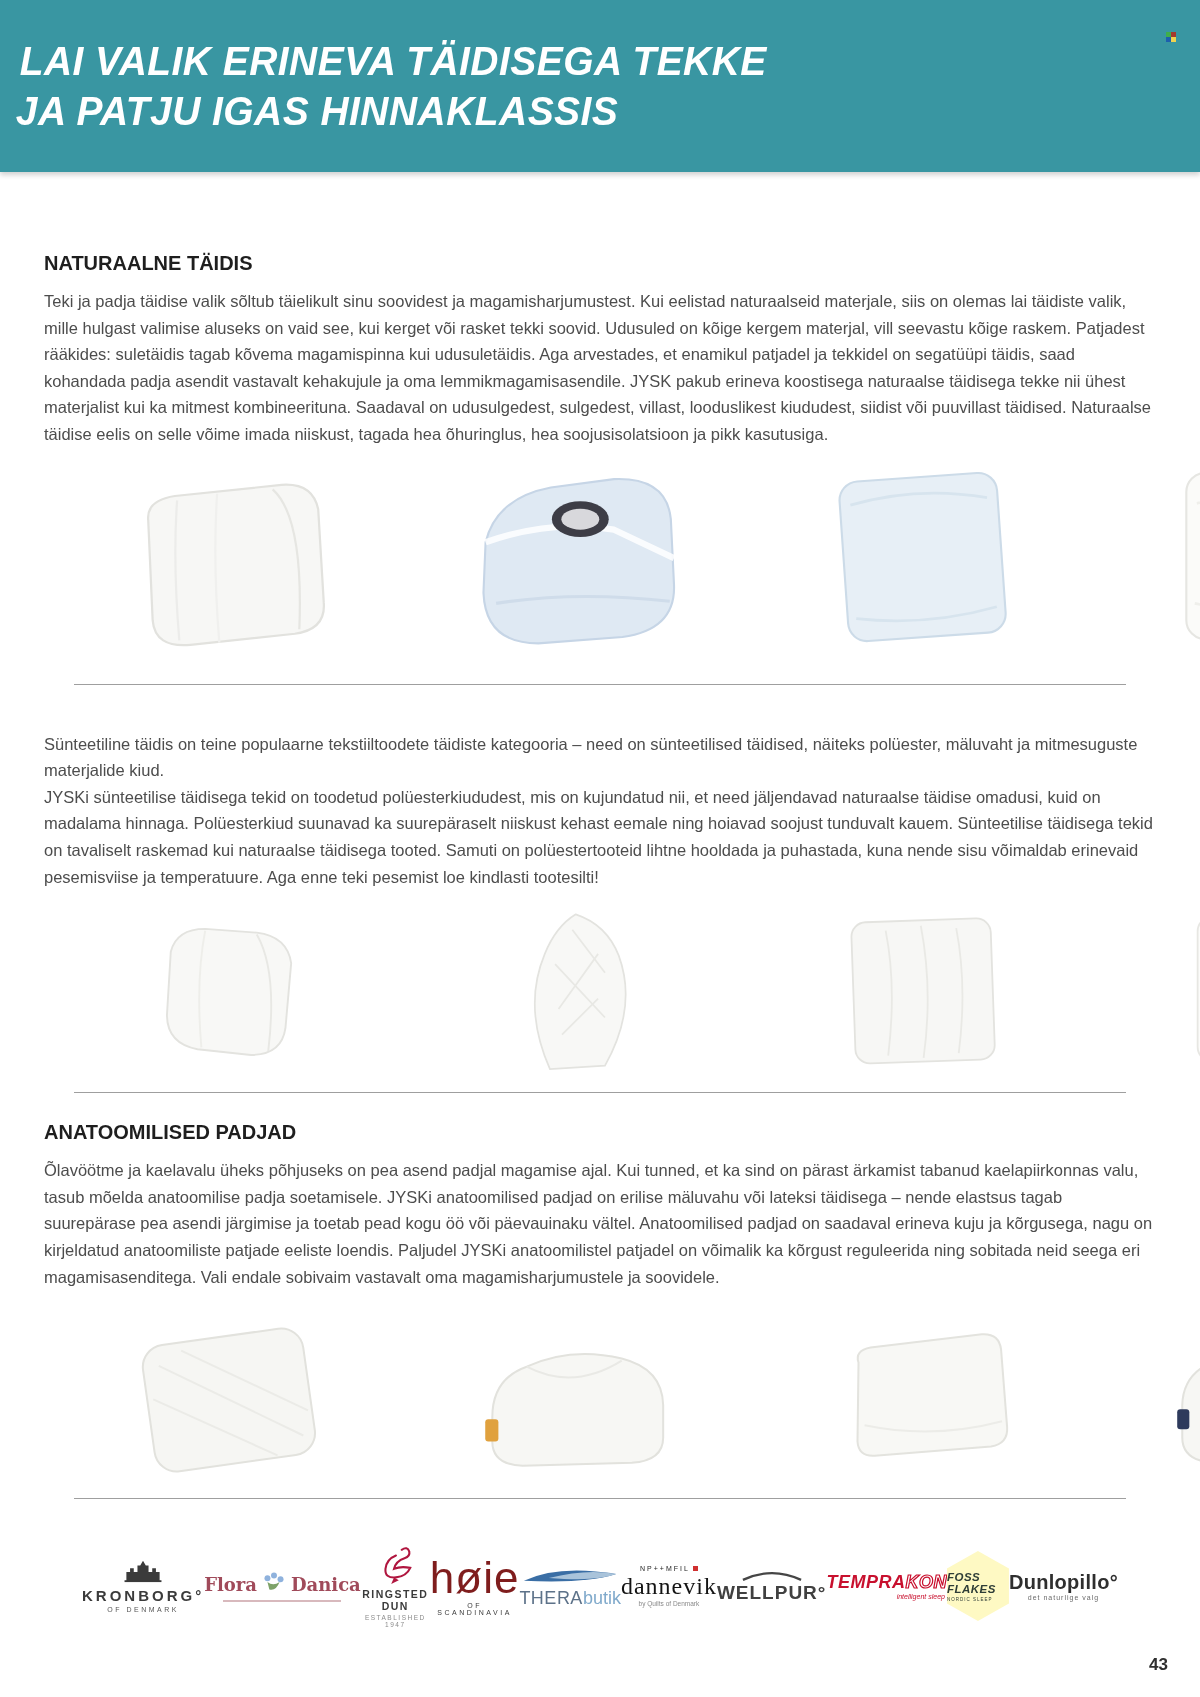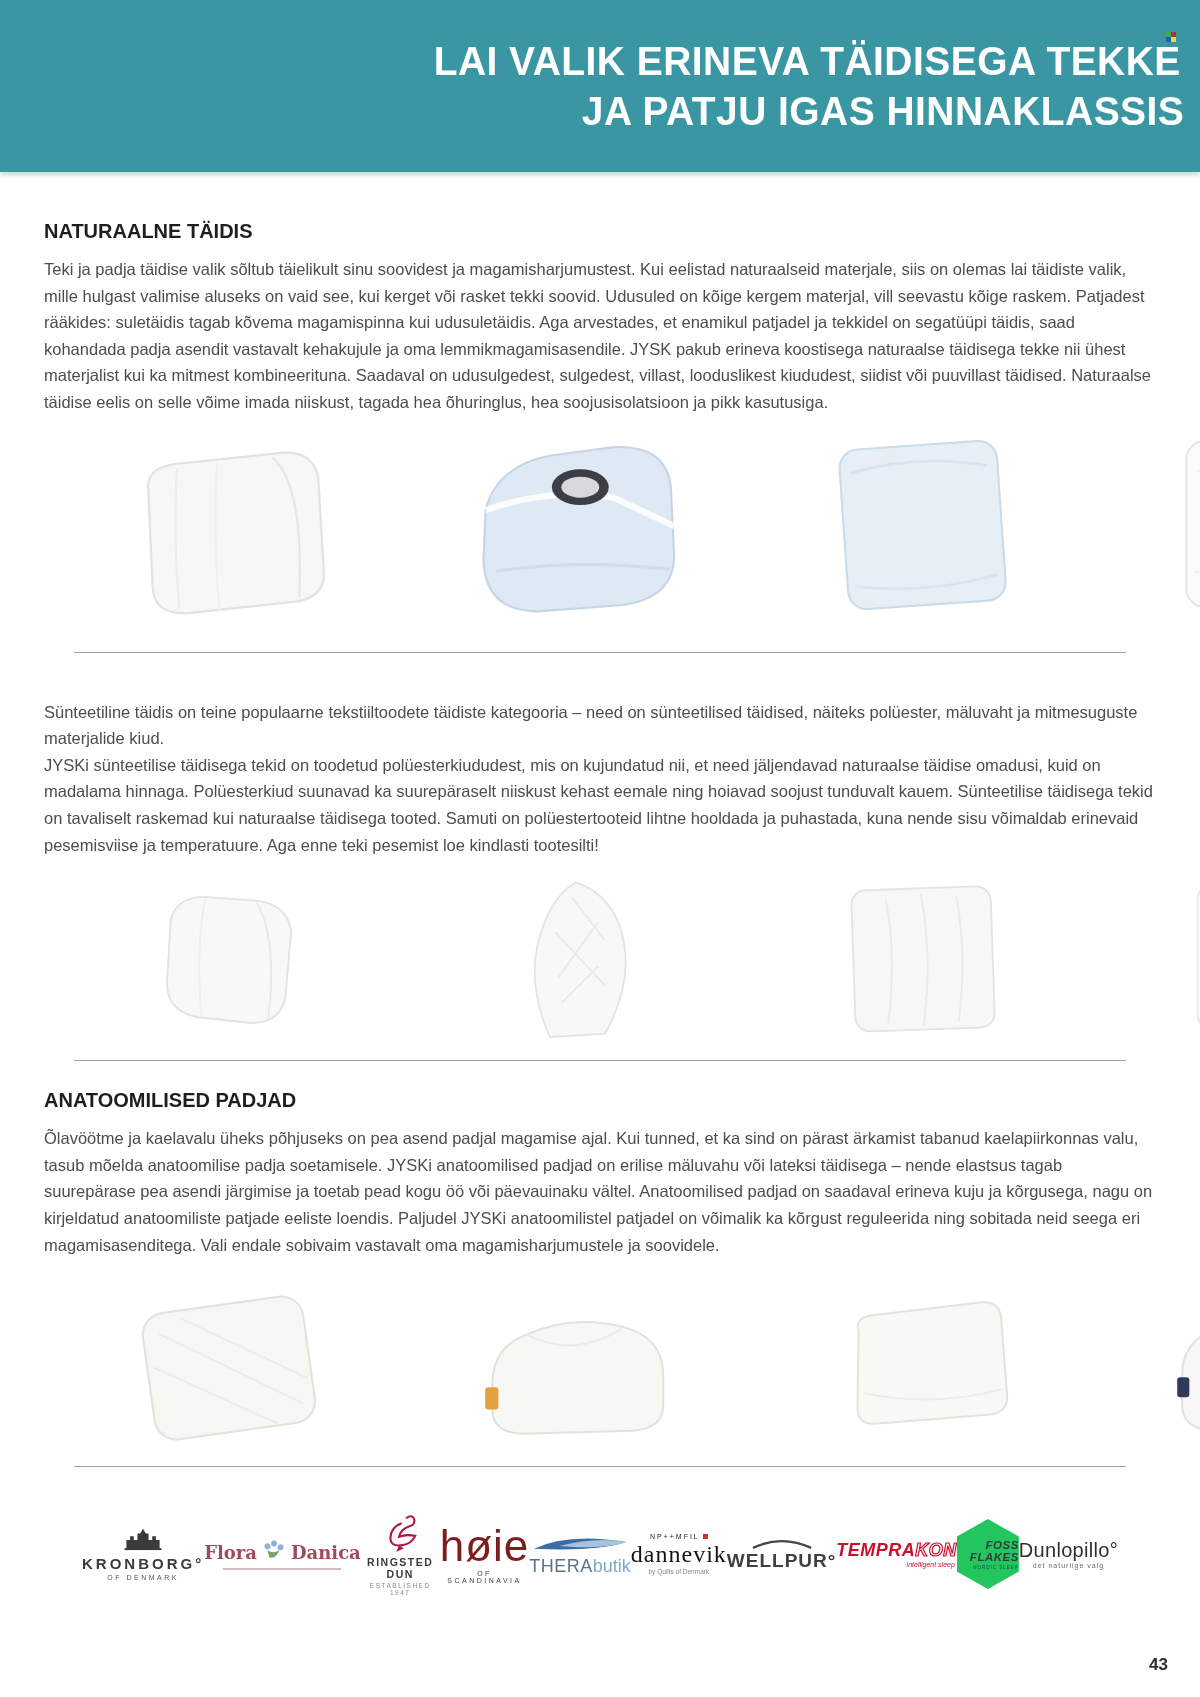--- a/index.html
+++ b/index.html
@@ -3,38 +3,39 @@
 <meta charset="utf-8">
 <style>
   html,body{margin:0;padding:0}
   body{
     width:1200px;height:1697px;background:#ffffff;position:relative;overflow:hidden;
     font-family:"Liberation Sans", sans-serif;
   }
   
   .banner{
     height:172px;background:#3996a2;position:relative;
-    display:flex;flex-direction:column;justify-content:center;align-items:flex-end;
+    display:flex;flex-direction:column;justify-content:center;align-items:flex-start;
     box-shadow:0 3px 5px rgba(0,0,0,.18);
+    font-style:italic;
   }
   .banner-title{
     color:#ffffff;font-weight:700;font-size:41px;line-height:50px;
     text-align:center;letter-spacing:.5px;transform:scaleX(.95);
   }
   .win-icon{position:absolute;top:32px;right:24px;width:10px;height:10px;
     display:grid;grid-template-columns:5px 5px;grid-template-rows:5px 5px;}
   .win-icon i{display:block}
   .win-icon .q1{background:#3fae4c}.win-icon .q2{background:#a5392f}
   .win-icon .q3{background:#1d5fae}.win-icon .q4{background:#f0d34f}
 
   
   .content{padding:0 44px}
   .section h2{font-size:20px;font-weight:700;color:#1e1e1e;margin:0 0 13px 0}
   .section p{font-size:16.5px;line-height:26.6px;color:#4d4d4d;margin:0;white-space:pre-line}
-  .sec1{margin-top:48px}
+  .sec1{margin-top:80px}
   .sec2{margin-top:46px}
   .sec3{margin-top:28px}
 
   .divider{border:none;border-top:1px solid #9f9f9f;margin-left:30px;margin-right:30px;height:0}
   .d1{margin-top:28px}
   .d2{margin-top:16px}
   .d3{margin-top:12px}
 
   .prod-row{display:flex;align-items:center;justify-content:space-between;padding:0 10px}
   .row1{height:200px;margin-top:8px}
@@ -71,27 +72,27 @@
   .dan-name{font-family:"Liberation Serif",serif;font-size:24px;color:#141414;line-height:1;letter-spacing:1px}
   .dan-sub{font-size:6.5px;color:#8a8a8a}
 
   .well-name{font-size:19px;font-weight:700;letter-spacing:1px;color:#404040;line-height:1}
 
   .tempra-line{font-size:18px;font-weight:700;font-style:italic;line-height:1;letter-spacing:.5px}
   .tempra-a{color:#c8102e}
   .tempra-b{color:#ffffff;-webkit-text-stroke:1.2px #c8102e;text-shadow:0 0 0 #c8102e}
   .tempra-sub{font-size:7px;font-style:italic;color:#c8102e;align-self:flex-end;margin-right:2px}
 
-  .foss{width:62px;height:70px;background:#22c55e;
+  .foss{width:62px;height:70px;background:#fef9c3;
     clip-path:polygon(50% 0,100% 25%,100% 75%,50% 100%,0 75%,0 25%);
-    display:flex;flex-direction:column;align-items:flex-end;justify-content:center;color:#2e3d37}
+    display:flex;flex-direction:column;align-items:flex-start;justify-content:center;color:#2e3d37}
   .foss-name{font-size:11.5px;font-weight:700;font-style:italic;line-height:1.05;letter-spacing:.5px}
   .foss-sub{font-size:4.5px;letter-spacing:1px;margin-top:2px}
 
-  .dunlo-name{font-size:20px;font-weight:400;color:#2f2f2f;line-height:1;letter-spacing:.3px}
+  .dunlo-name{font-size:20px;font-weight:700;color:#2f2f2f;line-height:1;letter-spacing:.3px}
   .dunlo-sub{font-size:7px;color:#6a6a6a;letter-spacing:1px}
 
   .pagenum{position:absolute;bottom:22px;right:32px;font-size:17px;font-weight:700;color:#2f2f2f}
 </style>
 </head>
 <body>
 
 <header class="banner">
   <div class="banner-title">LAI VALIK ERINEVA TÄIDISEGA TEKKE</div>
   <div class="banner-title">JA PATJU IGAS HINNAKLASSIS</div>

